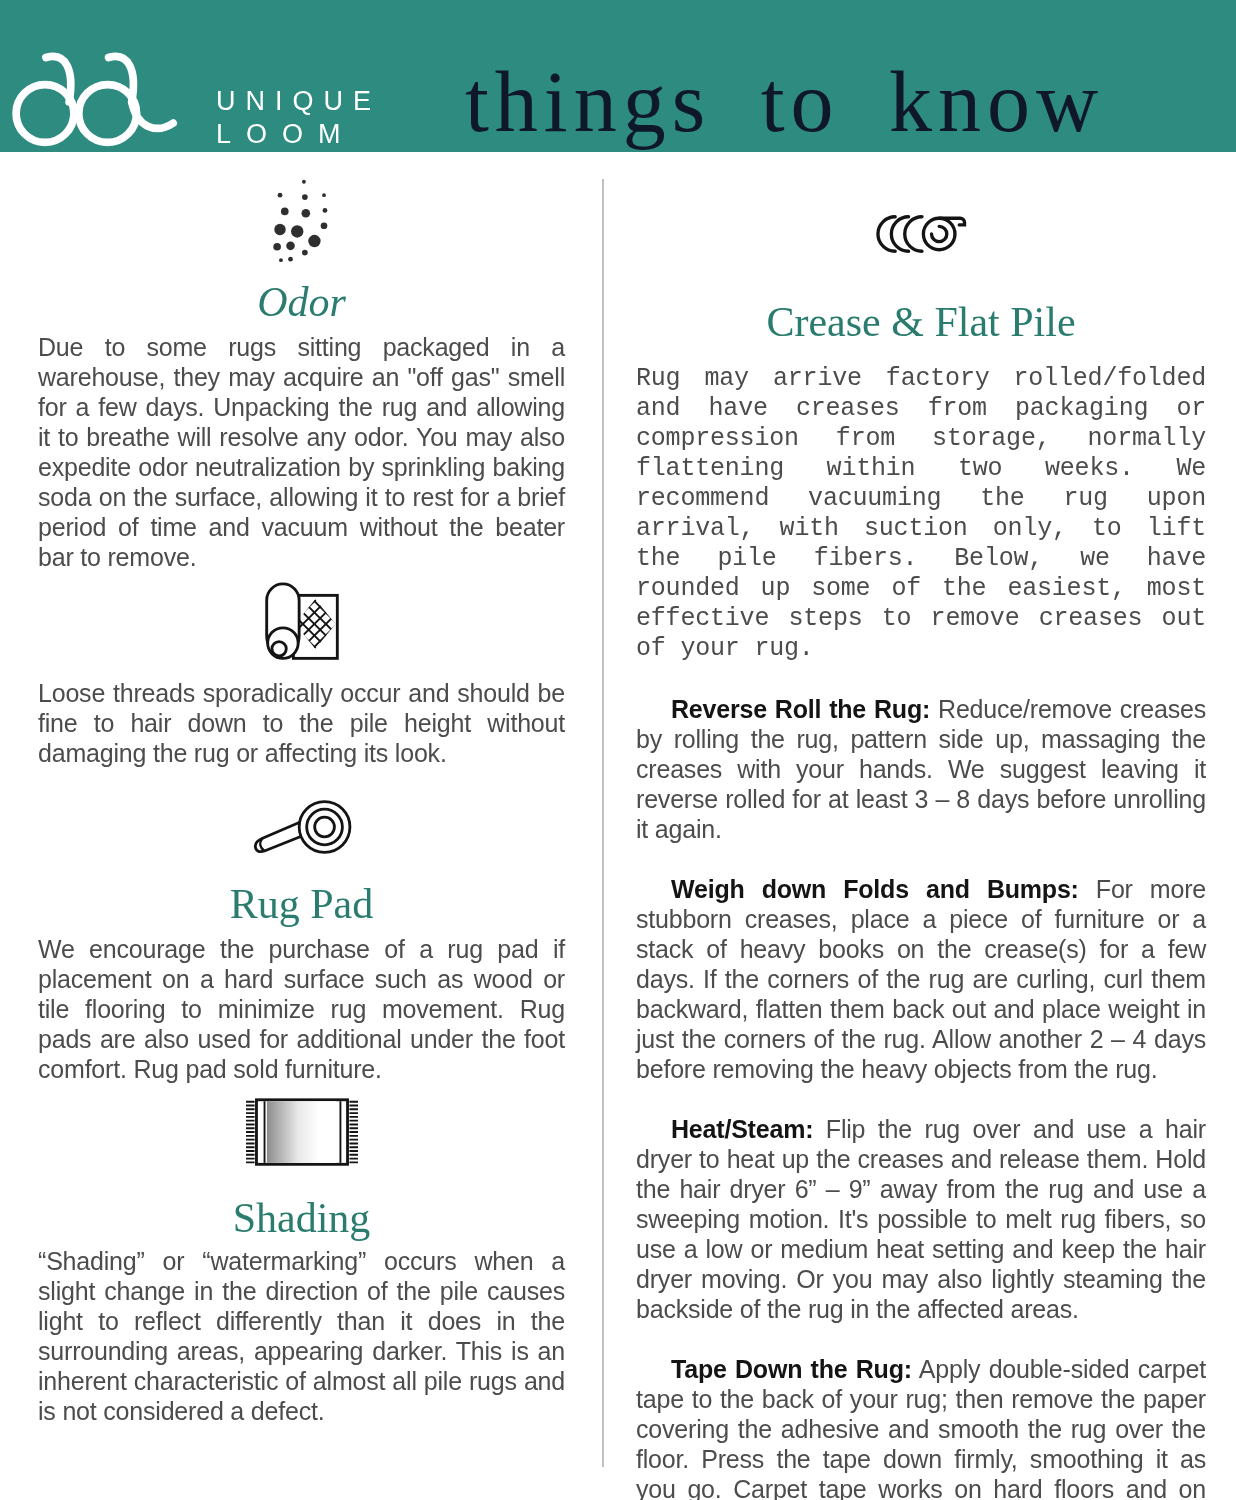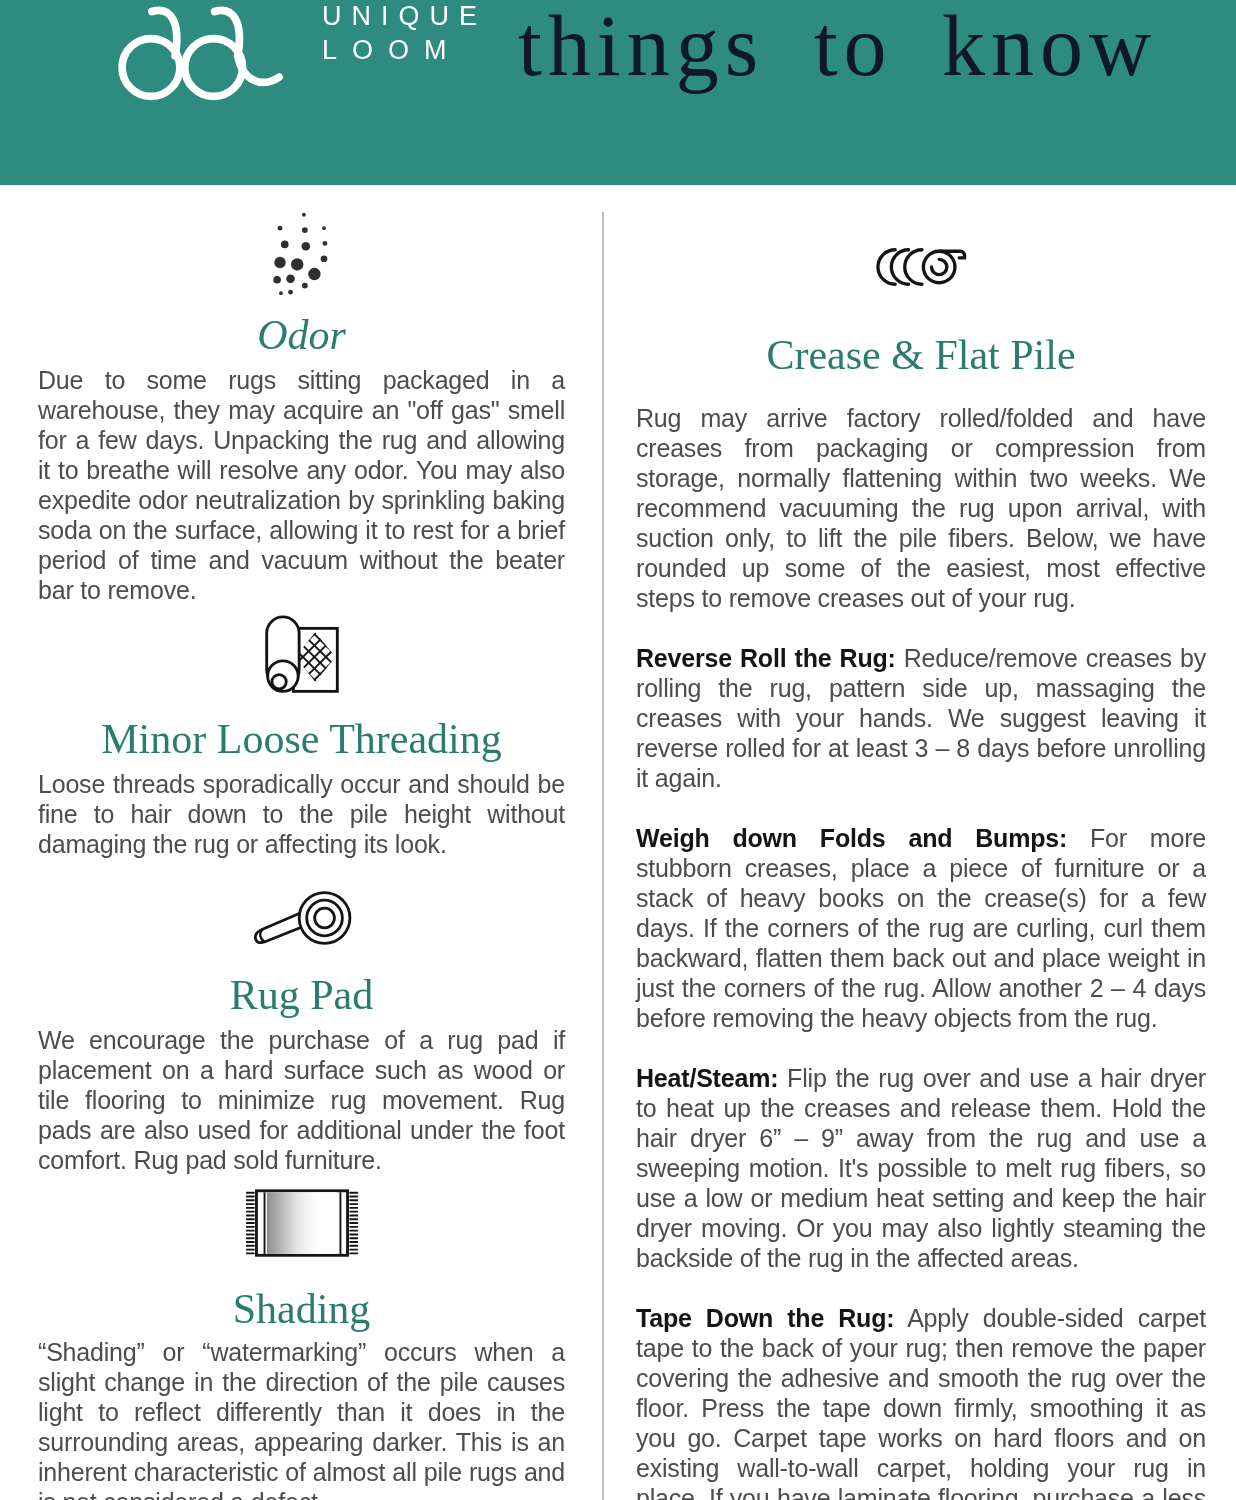--- a/index.html
+++ b/index.html
@@ -7,25 +7,24 @@
   .page {
     position: relative;
     width: 1236px;
     height: 1500px;
     background: #ffffff;
     overflow: hidden;
     font-family: "Liberation Sans", sans-serif;
   }
   
   .header {
-    height: 185px;
+    height: 152px;
     background: #2e8b80;
     display: flex;
-    align-items: flex-start;
-    padding-left: 106px;
+    align-items: flex-end;
   }
   .logo-svg { width: 196px; height: 106px; display: block; }
   .brand {
     margin-left: 20px;
     color: #ffffff;
     font-family: "Liberation Sans", sans-serif;
   }
   .brand-top { font-size: 27px; letter-spacing: 10px; font-weight: 400; line-height: 1.25; }
   .brand-bottom { font-size: 27px; letter-spacing: 15px; font-weight: 400; line-height: 1.25; }
   .header-title {
@@ -64,38 +63,38 @@
     font-size: 42px;
     line-height: 44px;
   }
   p.body-text {
     font-size: 25px;
     line-height: 30px;
     letter-spacing: -0.2px;
     color: #4c4c4c;
     text-align: justify;
   }
-  p.body-text strong { color: #141414; font-weight: 700; }
+  p.body-text strong { color: #141414; font-weight: 700; margin-left: 35px; }
   
   .sec1 .icon-wrap { margin-top: 24px; }
   .sec1 .sec-heading { margin-top: 12px; font-style: italic; }
   .sec1 .body-text { margin-top: 8px; }
   .sec2 .icon-wrap { margin-top: 10px; }
   .sec2 .sec-heading { margin-top: 14px; }
   .sec2 .body-text { margin-top: 8px; }
   .sec3 .icon-wrap { margin-top: 28px; }
   .sec3 .sec-heading { margin-top: 20px; }
   .sec3 .body-text { margin-top: 8px; }
   .sec4 .icon-wrap { margin-top: 12px; }
   .sec4 .sec-heading { margin-top: 22px; }
   .sec4 .body-text { margin-top: 6px; }
   
   .secR .icon-wrap { margin-top: 60px; }
   .secR .sec-heading { margin-top: 40px; }
-  .secR .intro { margin-top: 26px; }
+  .secR .intro { margin-top: 20px; font-family: Liberation Mono, monospace; }
   .secR .tip { margin-top: 30px; }
 </style>
 </head>
 <body>
 
 <div class="page">
 
   <div class="header">
     <svg class="logo-svg" viewBox="0 0 200 110" fill="none" stroke="#ffffff" stroke-width="8" stroke-linecap="round">
       <circle cx="45" cy="70" r="30"></circle>
@@ -152,21 +151,20 @@
             <rect x="34" y="14" width="46" height="66" fill="#ffffff" stroke="#141414" stroke-width="3"></rect>
             <g clip-path="url(#latticeClip)" stroke="#141414" stroke-width="2" fill="none">
               <path d="M36 24 L76 64 M42 18 L82 58 M30 30 L70 70 M48 12 L88 52 M24 36 L64 76"></path>
               <path d="M36 64 L76 24 M42 70 L82 30 M30 58 L70 18 M48 76 L88 36 M24 52 L64 12"></path>
             </g>
             <rect x="6" y="2" width="34" height="72" rx="17" fill="#ffffff" stroke="#141414" stroke-width="3"></rect>
             <circle cx="23" cy="64" r="16" fill="#ffffff" stroke="#141414" stroke-width="3"></circle>
             <circle cx="19" cy="70" r="7.5" fill="#ffffff" stroke="#141414" stroke-width="3"></circle>
           </svg>
         </div>
-        <h2 class="sec-heading">Minor Loose Threading</h2>
         <p class="body-text">Loose threads sporadically occur and should be fine to hair down to the pile height without damaging the rug or affecting its look.</p>
       </div>
 
       <div class="sec3">
         <div class="icon-wrap">
           <svg width="108" height="62" viewBox="0 0 112 66">
             <path d="M58 26 L14 45 Q5 49 6.5 55 Q8 61 16 58.5 L60 41 Z" fill="#ffffff" stroke="#141414" stroke-width="3" stroke-linejoin="round"></path>
             <path d="M14 45 Q8 52 16 58.5" fill="none" stroke="#141414" stroke-width="2.5"></path>
             <circle cx="80" cy="33" r="27" fill="#ffffff" stroke="#141414" stroke-width="3"></circle>
             <circle cx="80" cy="33" r="19" fill="#ffffff" stroke="#141414" stroke-width="3"></circle>

